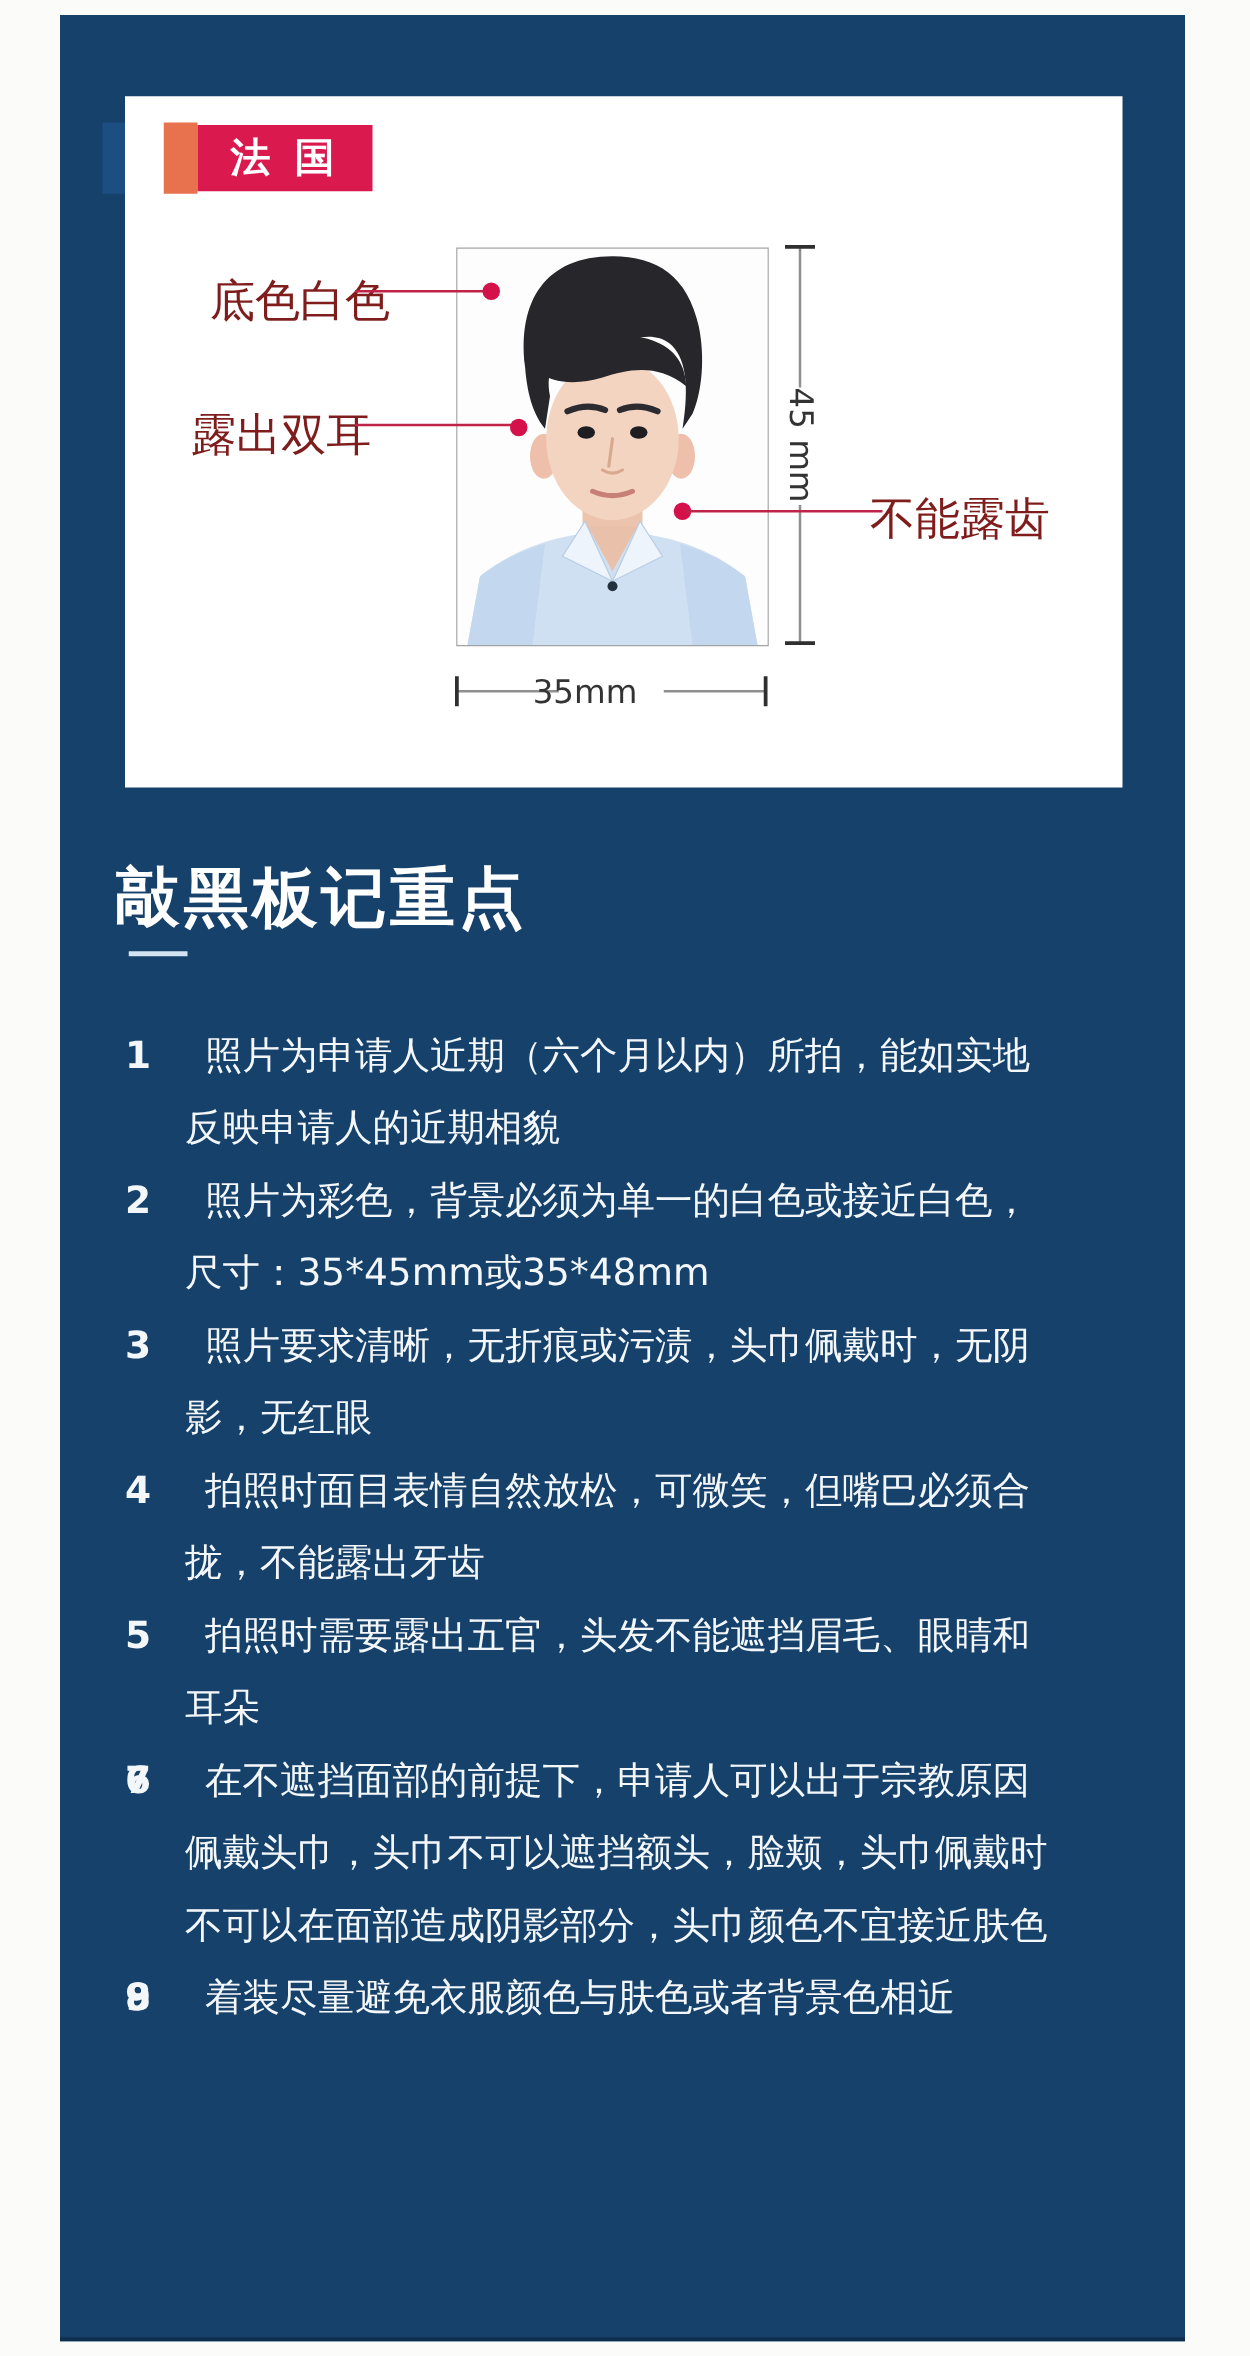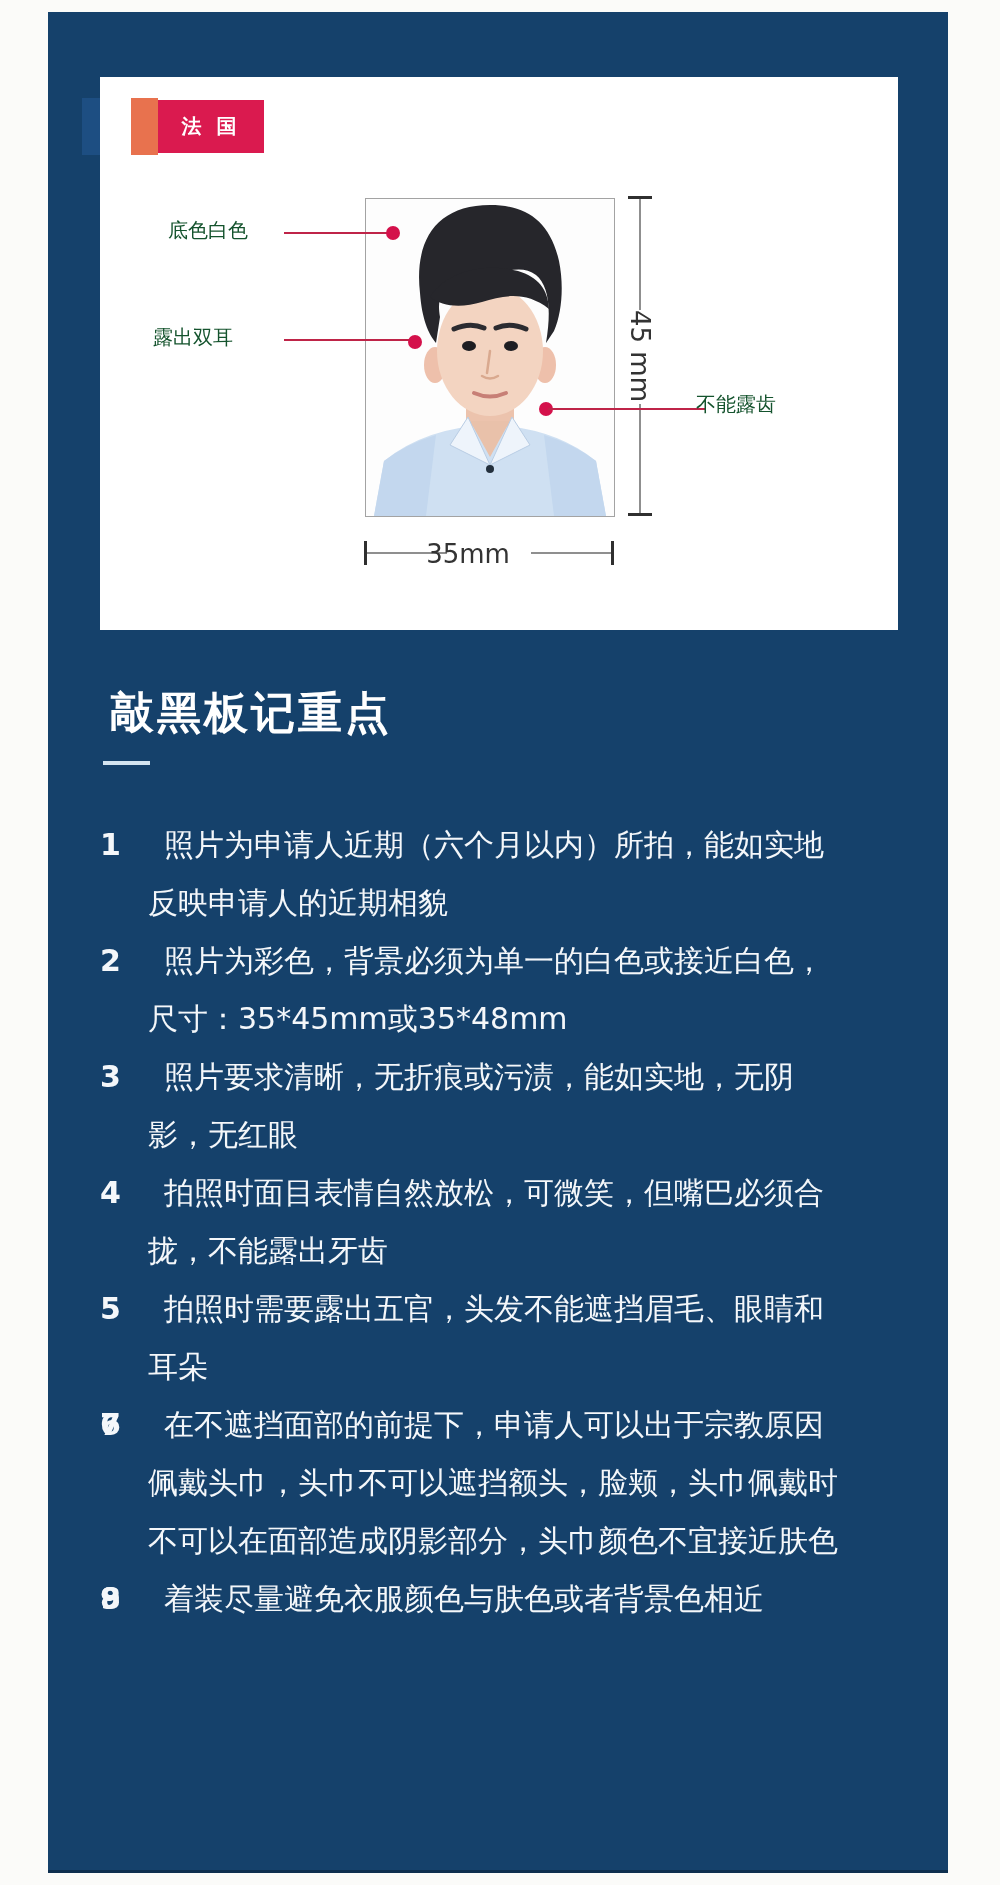--- a/index.html
+++ b/index.html
@@ -19,50 +19,50 @@
   .card{
     position:absolute;left:100px;top:77px;width:798px;height:553px;
     background:#ffffff;
   }
   
   .flag{position:absolute;left:82px;top:98px;width:76px;height:57px;display:flex;}
   .flag .b{width:18px;background:var(--flag-blue,#1d4e82);}
   .flag .w{width:31px;background:#ffffff;}
   .flag .o{width:27px;background:var(--flag-orange,#e8724e);}
   .badge{
-    position:absolute;left:158px;top:100px;width:106px;height:53px;
+    position:absolute;left:158px;top:100px;width:140px;height:53px;
     background:var(--badge-red,#da1a4f);
-    color:#ffffff;font-size:20px;font-weight:bold;letter-spacing:4px;
+    color:#ffffff;font-size:32px;font-weight:bold;letter-spacing:4px;
     display:flex;align-items:center;justify-content:center;
   }
   
   .photo{
     position:absolute;left:365px;top:198px;width:248px;height:317px;
     border:1px solid #a3a3a3;box-sizing:content-box;background:#fdfdfd;
   }
   .photo svg{display:block;width:100%;height:100%;}
   
   .dim-line{position:absolute;background:#8f8f8f;}
   .dim-tick{position:absolute;background:#2f2f2f;}
   .dim-label{
     position:absolute;color:#333333;font-size:26px;white-space:nowrap;
     text-align:center;
   }
   .dim-label.vert{transform:rotate(90deg);}
   
-  .ann-label{position:absolute;color:#14532d;font-size:20px;white-space:nowrap;}
+  .ann-label{position:absolute;color:#7f1d1d;font-size:36px;white-space:nowrap;}
   .ann-line{position:absolute;height:2px;background:var(--ann-red,#bf2448);}
   .ann-dot{
     position:absolute;width:14px;height:14px;border-radius:50%;
     background:var(--dot-red,#d4114b);
   }
   
   .heading{
-    position:absolute;left:110px;top:684px;color:#ffffff;
-    font-size:44px;font-weight:bold;letter-spacing:3px;white-space:nowrap;
+    position:absolute;left:92px;top:684px;color:#ffffff;
+    font-size:52px;font-weight:bold;letter-spacing:3px;white-space:nowrap;
   }
   .heading-dash{position:absolute;left:103px;top:761px;width:47px;height:4px;background:#d3e4f1;}
   .req-list{
     position:absolute;left:100px;top:816px;width:810px;
     margin:0;padding:0;list-style:none;
   }
   .req-list li{
     position:relative;padding-left:48px;color:#f4f7fa;
     font-size:30px;line-height:58px;
   }
@@ -149,21 +149,21 @@
   <div class="ann-label" style="left:696px;top:391px;">不能露齿</div>
 
   <div class="heading">敲黑板记重点</div>
   <div class="heading-dash"></div>
 
   <ol class="req-list">
       <li><span class="num">1</span><span class="txt">照片为申请人近期（六个月以内）所拍，能如实地
 反映申请人的近期相貌</span></li>
       <li><span class="num">2</span><span class="txt">照片为彩色，背景必须为单一的白色或接近白色，
 尺寸：35*45mm或35*48mm</span></li>
-      <li><span class="num">3</span><span class="txt">照片要求清晰，无折痕或污渍，能如实地，无阴
+      <li><span class="num">3</span><span class="txt">照片要求清晰，无折痕或污渍，头巾佩戴时，无阴
 影，无红眼</span></li>
       <li><span class="num">4</span><span class="txt">拍照时面目表情自然放松，可微笑，但嘴巴必须合
 拢，不能露出牙齿</span></li>
       <li><span class="num">5</span><span class="txt">拍照时需要露出五官，头发不能遮挡眉毛、眼睛和
 耳朵</span></li>
       <li><span class="num">6</span></li>
       <li><span class="num">7</span><span class="txt">在不遮挡面部的前提下，申请人可以出于宗教原因
 佩戴头巾，头巾不可以遮挡额头，脸颊，头巾佩戴时
 不可以在面部造成阴影部分，头巾颜色不宜接近肤色</span></li>
       <li><span class="num">8</span></li>

